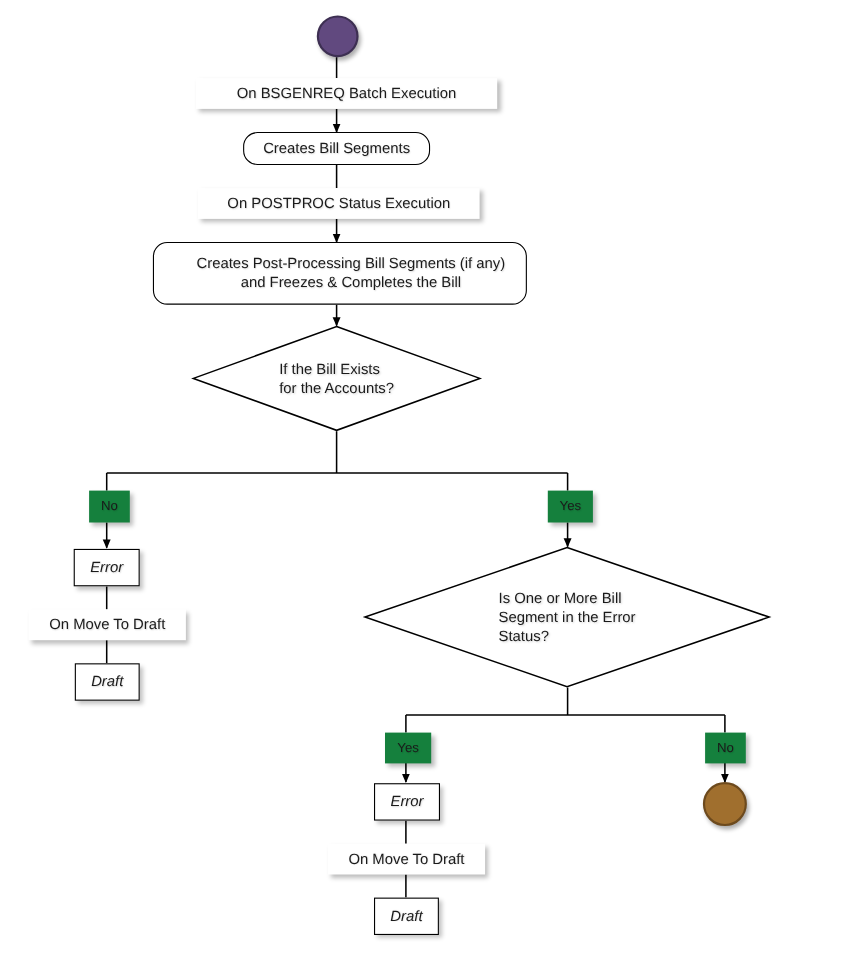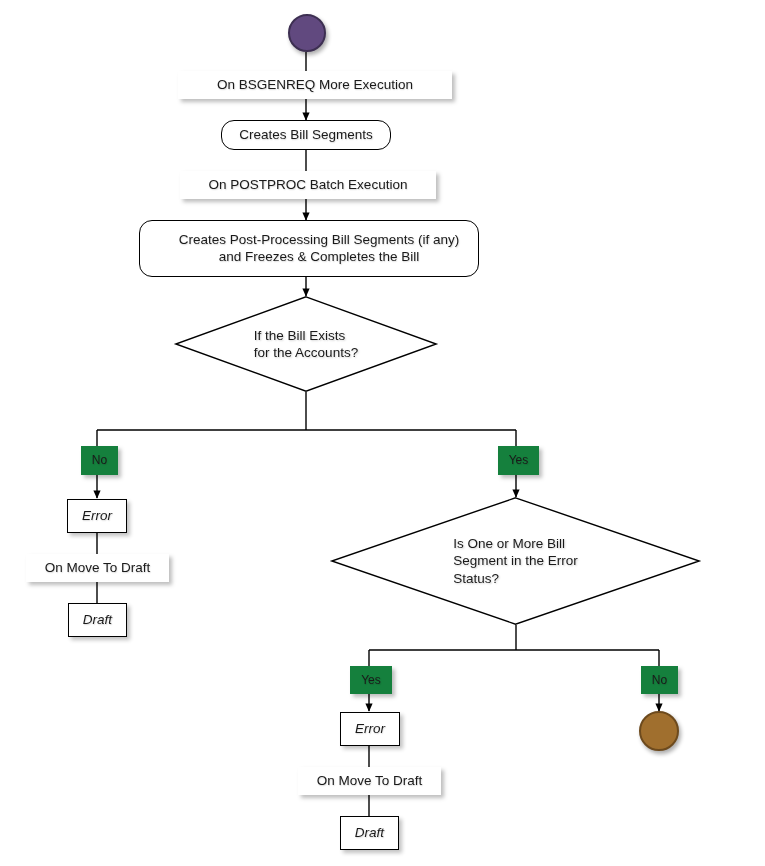--- a/index.html
+++ b/index.html
@@ -175,29 +175,29 @@
       <line x1="659" y1="650" x2="659" y2="666"></line>
       <line x1="659" y1="693" x2="659" y2="711" marker-end="url(#arrow)"></line>
     </g>
   </svg>
 
   <div class="node terminator terminator-start" style="left:288px; top:14px; width:38px; height:38px;">
     <span></span>
   </div>
 
   <div class="node banner" style="left:178px; top:71px; width:274px; height:28px;">
-    <span>On BSGENREQ More Execution</span>
+    <span>On BSGENREQ Batch Execution</span>
   </div>
 
   <div class="node process-round" style="left:221px; top:120px; width:170px; height:30px;">
     <span>Creates Bill Segments</span>
   </div>
 
   <div class="node banner" style="left:180px; top:171px; width:256px; height:28px;">
-    <span>On POSTPROC Batch Execution</span>
+    <span>On POSTPROC Status Execution</span>
   </div>
 
   <div class="node process-round" style="left:139px; top:220px; width:340px; height:57px;padding-left:30px;">
     <span>Creates Post-Processing Bill Segments (if any)
 and Freezes &amp; Completes the Bill</span>
   </div>
 
   <div class="node decision" style="left:175px; top:296px; width:262px; height:96px;">
     <svg viewBox="0 0 262 96" preserveAspectRatio="none">
       <polygon points="131,0.8 261.2,48 131,95.2 0.8,48" fill="#ffffff" stroke="#000000" stroke-width="1.4" vector-effect="non-scaling-stroke"></polygon>

